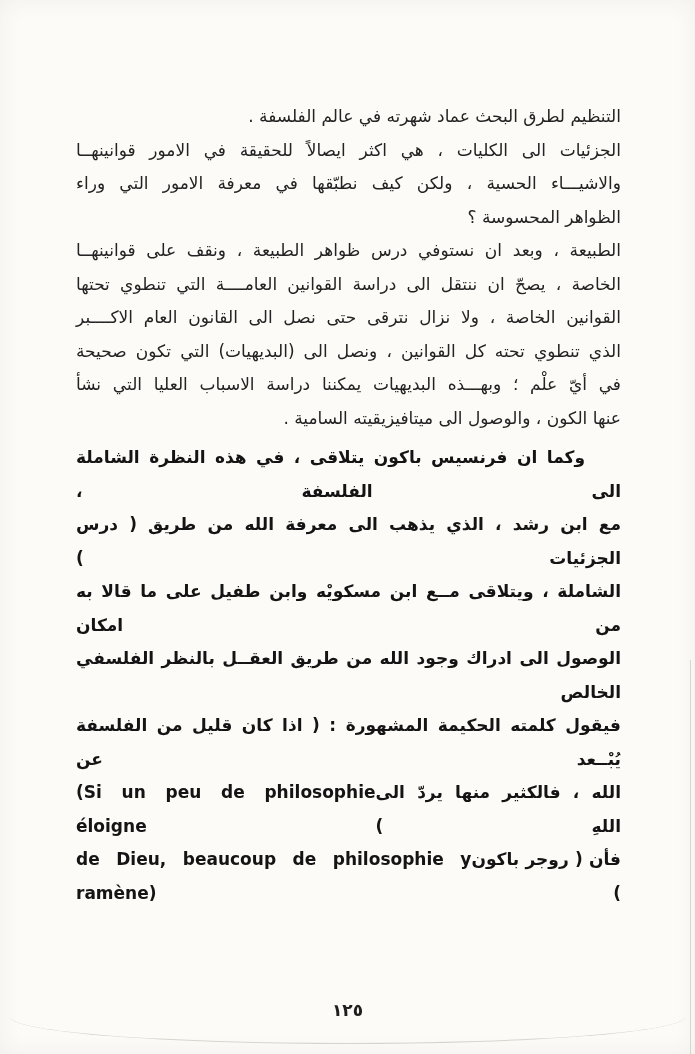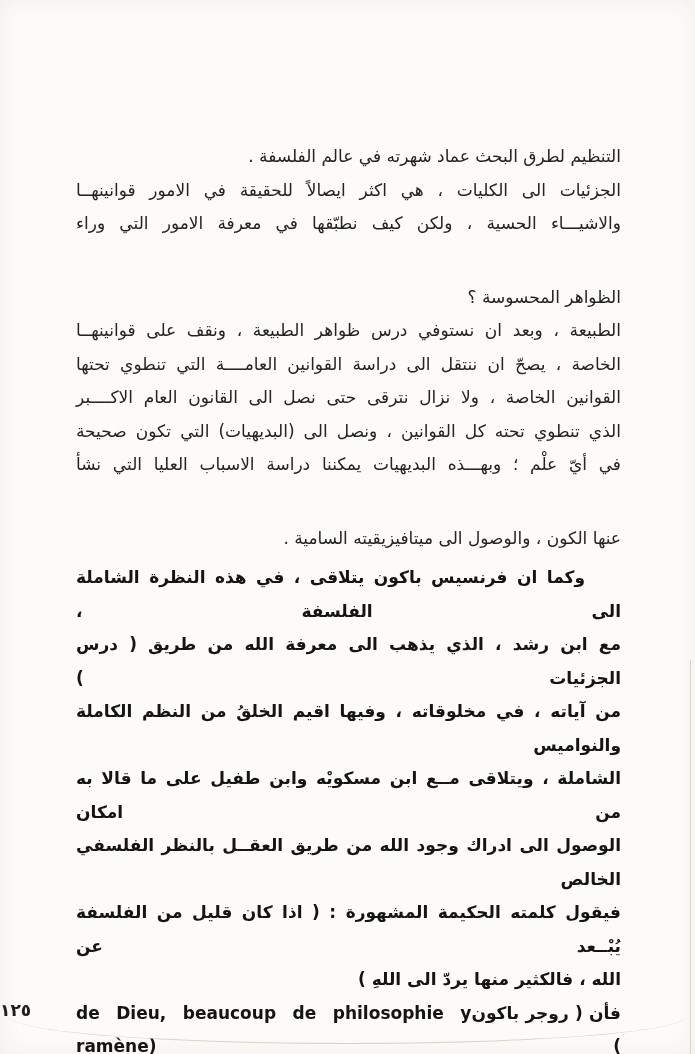--- a/index.html
+++ b/index.html
@@ -27,39 +27,38 @@
     font-size: 17px;
     line-height: 33.5px;
     color: #232323;
     text-align: justify;
     text-align-last: justify;
     -moz-text-align-last: justify;
     white-space: normal;
   }
   .line.short {
     text-align-last: right;
-    margin-top: 40px;
     -moz-text-align-last: right;
   }
   .line.indent { text-indent: 36px; }
   .line.gap { margin-top: 6px; }
   .line.bold { font-weight: 700; color: #141414; }
   .line.mixed {
     display: flex;
     justify-content: space-between;
     align-items: baseline;
   }
   .line.mixed .ar { direction: rtl; }
   .line.mixed .fr { direction: ltr; unicode-bidi: isolate; }
   .page-number {
     position: absolute;
     top: 1000px;
     left: 0;
     width: 100%;
-    text-align: left;
+    text-align: center;
     font-size: 17px;
     color: #1e1e1e;
     font-weight: 700;
   }
   .edge-line {
     position: absolute;
     right: 4px;
     top: 660px;
     bottom: 0;
     width: 1px;
@@ -90,27 +89,27 @@
 
     <div class="line">الطبيعة ، وبعد ان نستوفي درس ظواهر الطبيعة ، ونقف على قوانينهــا</div>
     <div class="line">الخاصة ، يصحّ ان ننتقل الى دراسة القوانين العامــــة التي تنطوي تحتها</div>
     <div class="line">القوانين الخاصة ، ولا نزال نترقى حتى نصل الى القانون العام الاكــــبر</div>
     <div class="line">الذي تنطوي تحته كل القوانين ، ونصل الى (البديهيات) التي تكون صحيحة</div>
     <div class="line">في أيّ علْم ؛ وبهـــذه البديهيات يمكننا دراسة الاسباب العليا التي نشأ</div>
     <div class="line short">عنها الكون ، والوصول الى ميتافيزيقيته السامية .</div>
 
     <div class="line indent gap bold">وكما ان فرنسيس باكون يتلاقى ، في هذه النظرة الشاملة الى الفلسفة ،</div>
     <div class="line bold">مع ابن رشد ، الذي يذهب الى معرفة الله من طريق ( درس الجزئيات )</div>
-    <div class="line bold">من آياته ، في مخلوقاته ، وفيها اقيم الخلقُ من النظم الكاملة والنواميس</div>
     <div class="line bold">الشاملة ، ويتلاقى مــع ابن مسكويْه وابن طفيل على ما قالا به من امكان</div>
     <div class="line bold">الوصول الى ادراك وجود الله من طريق العقــل بالنظر الفلسفي الخالص</div>
     <div class="line bold">فيقول كلمته الحكيمة المشهورة : ( اذا كان قليل من الفلسفة يُبْــعد عن</div>
 
     <div class="line mixed bold">
       <span class="ar">الله ، فالكثير منها يردّ الى اللهِ )</span>
+      <span class="fr">(Si un peu de philosophie éloigne</span>
     </div>
     <div class="line mixed bold">
       <span class="ar">فأن ( روجر باكون )</span>
       <span class="fr">de Dieu, beaucoup de philosophie y ramène)</span>
     </div>
 
   </div>
 
   <div class="page-number">١٢٥</div>
 

